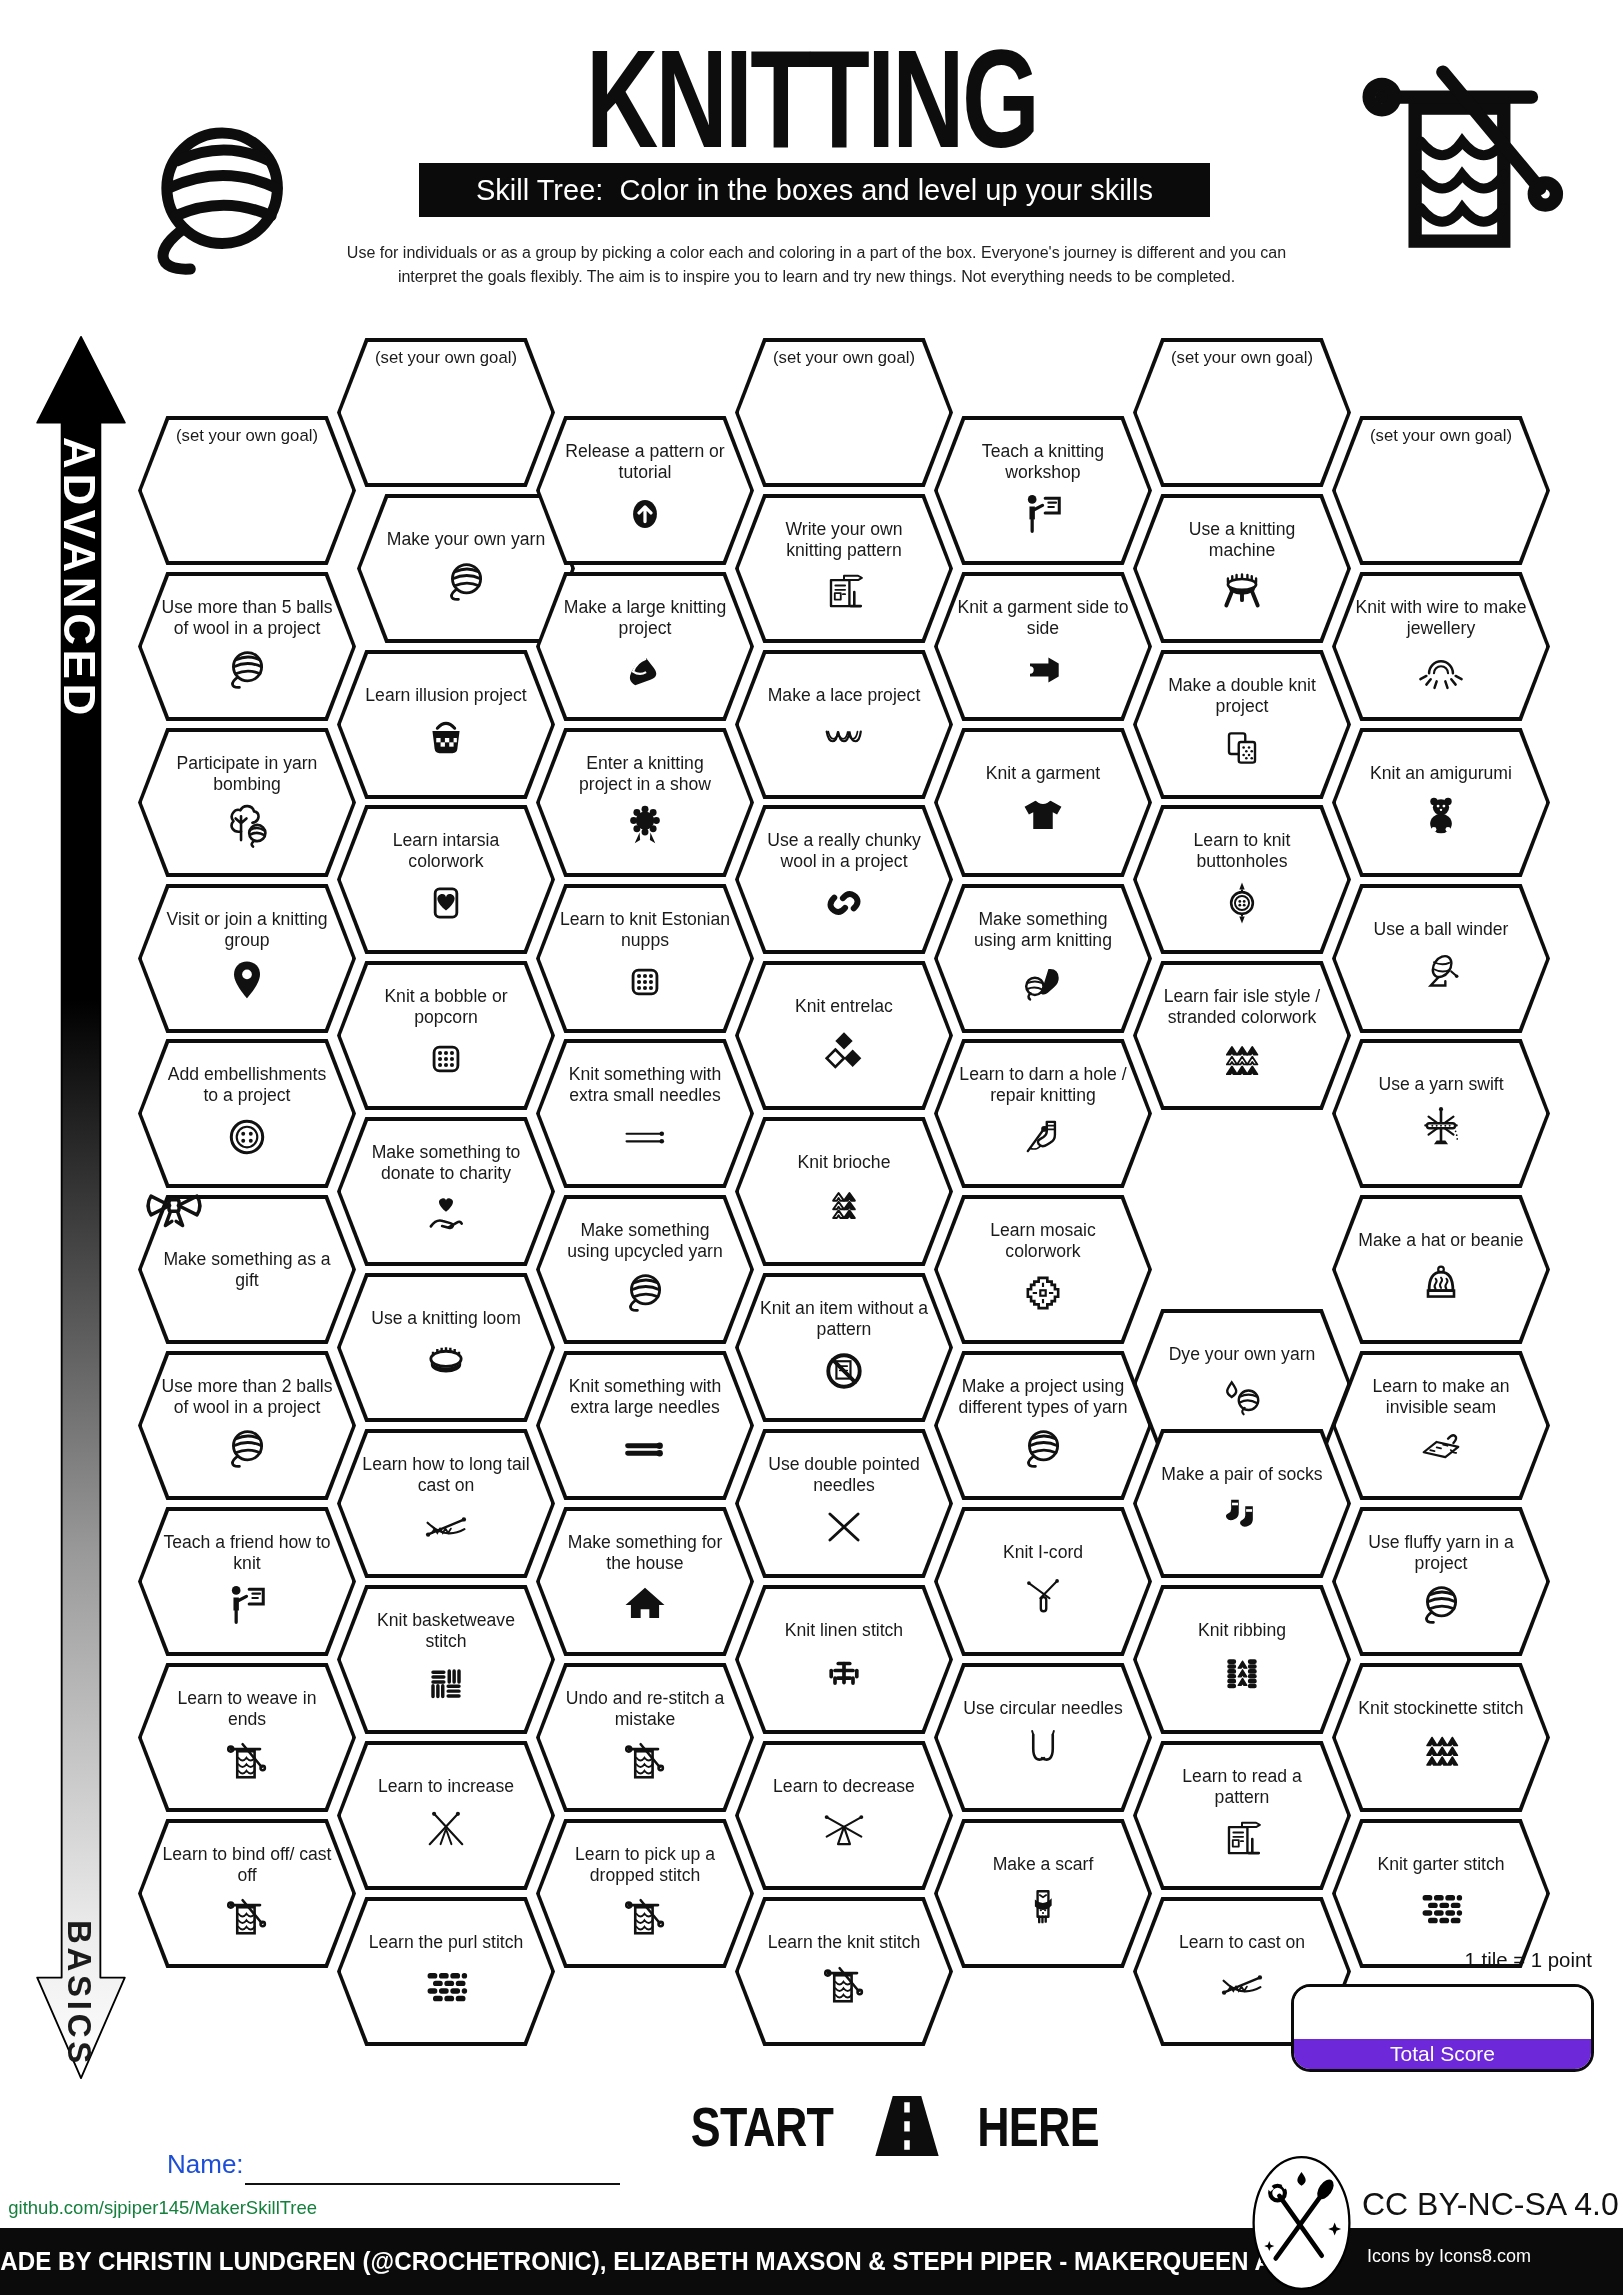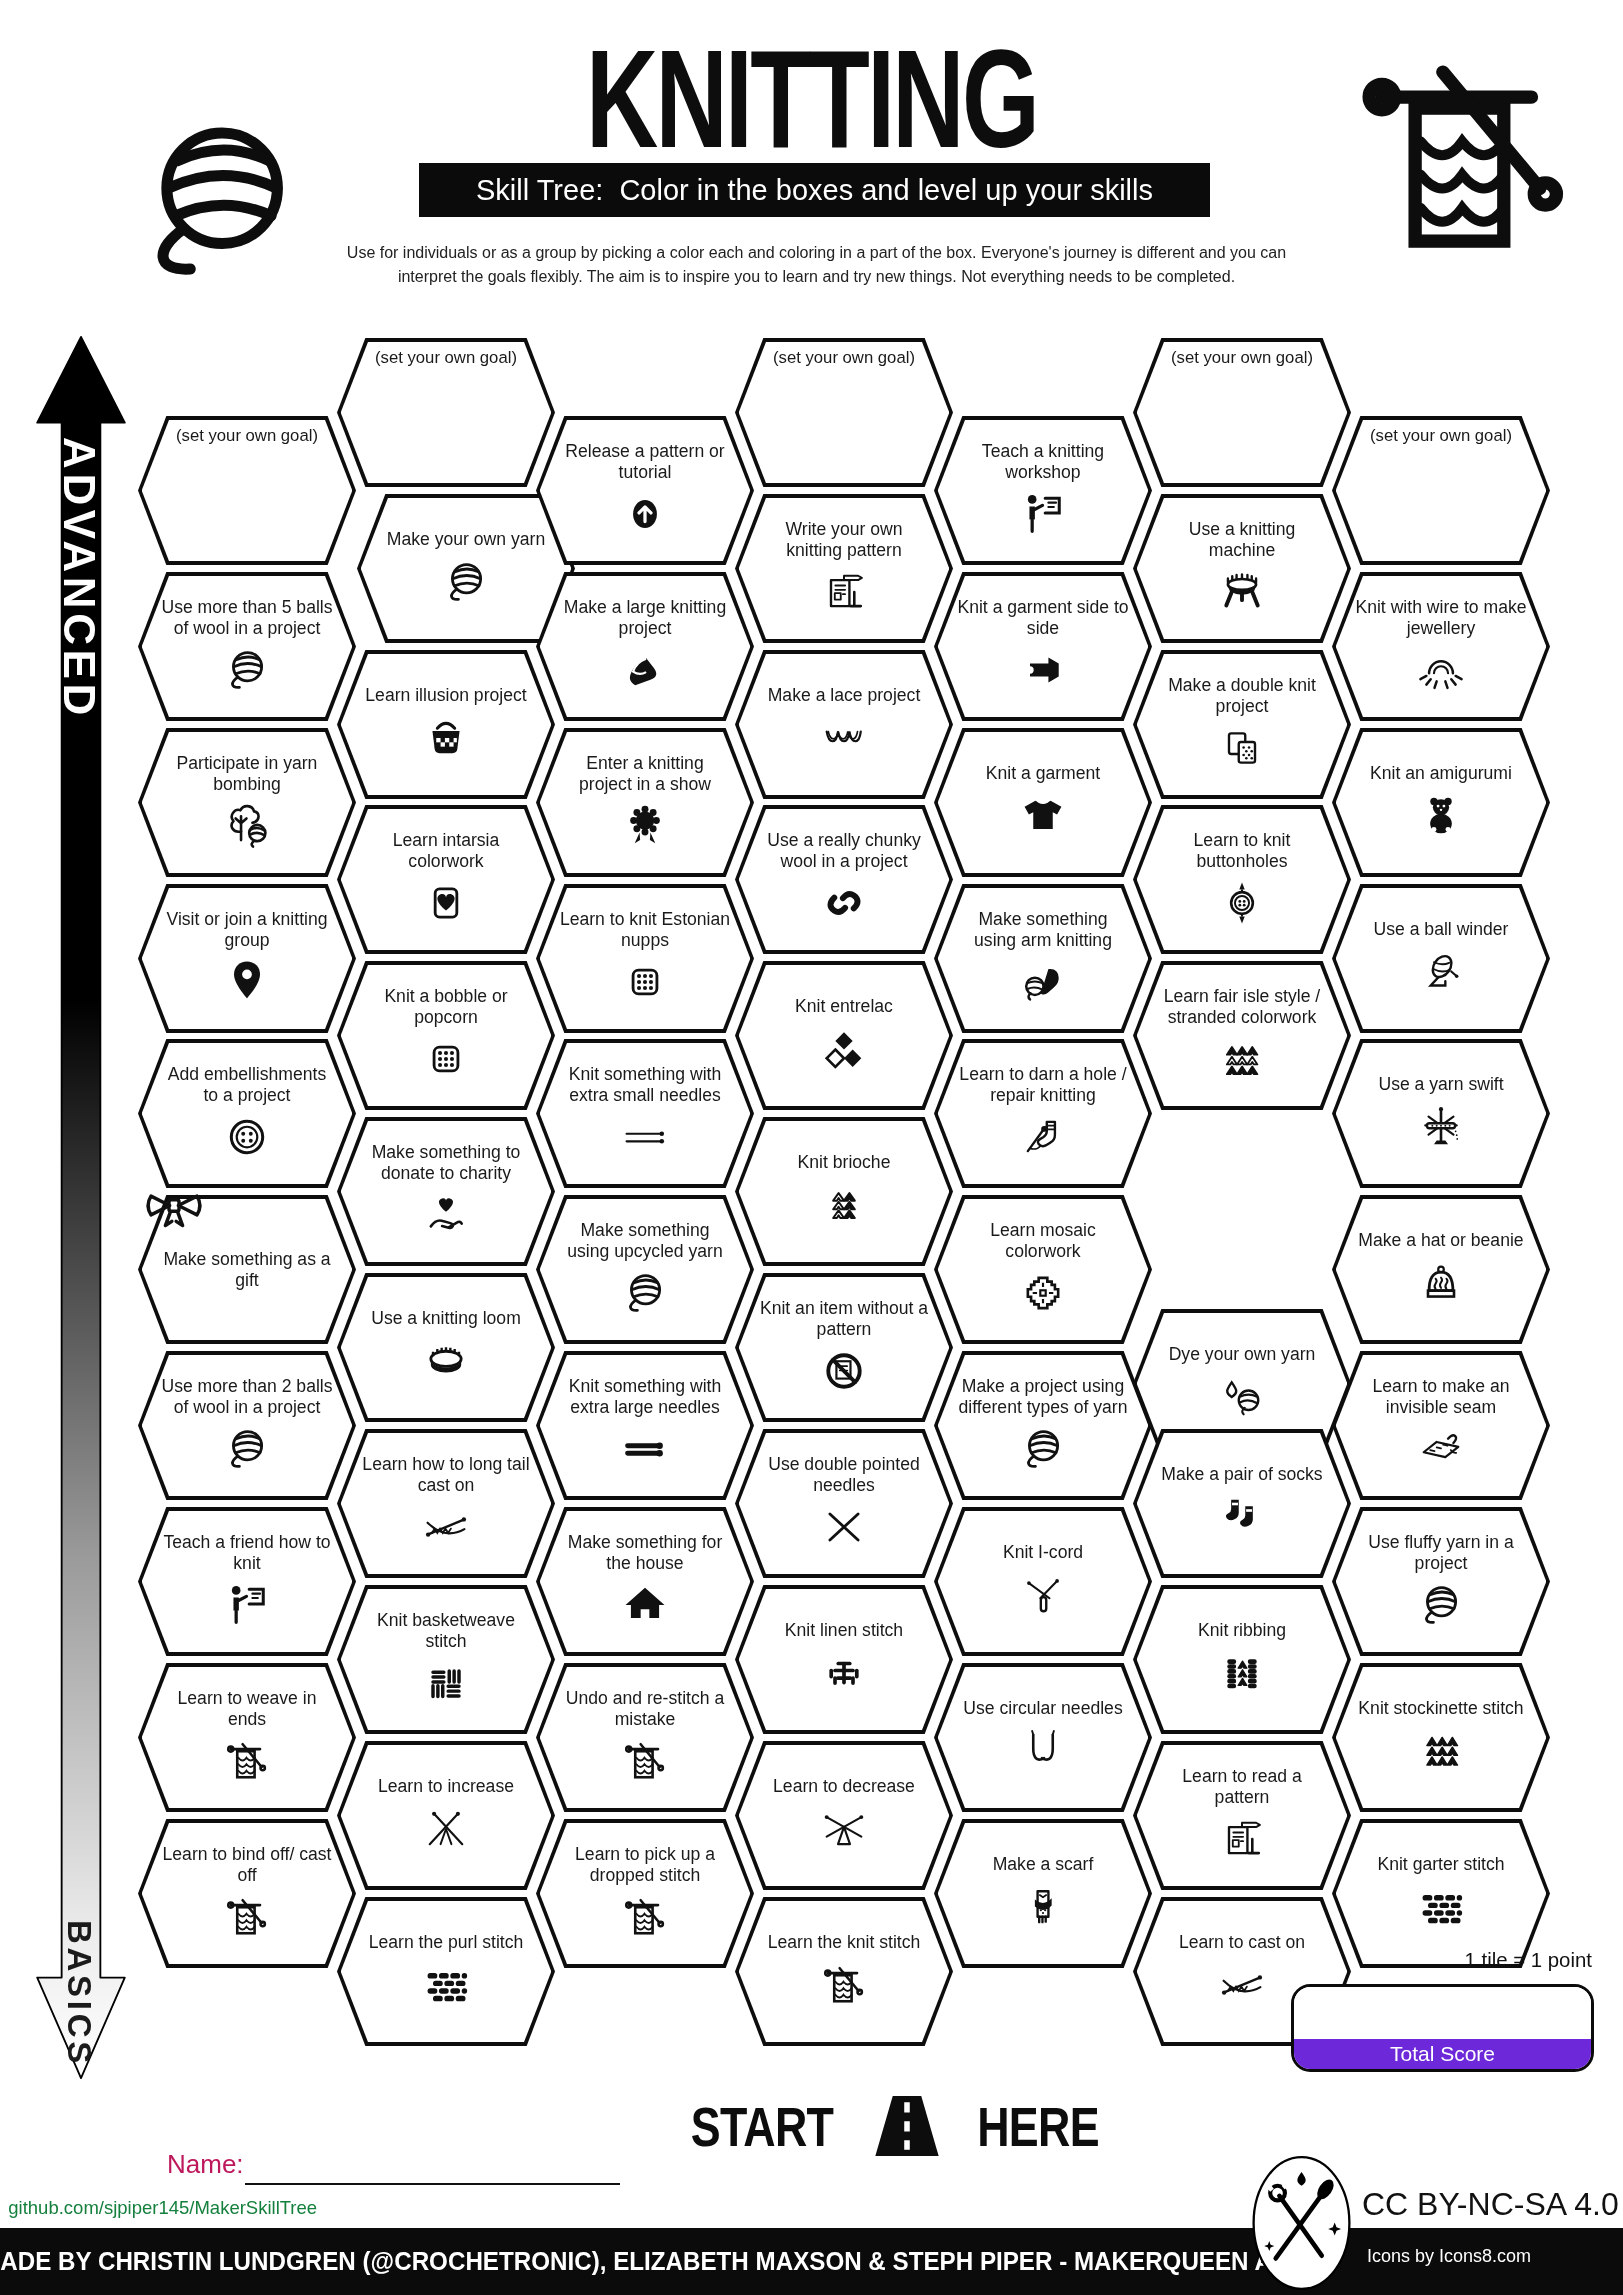--- a/index.html
+++ b/index.html
@@ -37,21 +37,21 @@
   .hex-icon svg{width:100%;height:100%;color:#111;}
   .goal .inner{justify-content:flex-start;padding-top:6.5px;}
   .goal .hex-label{font-size:16.7px;}
   .bow-float{position:absolute;left:-8.3px;top:-24px;width:88px;height:69px;z-index:3;}
   .bow-float svg{width:100%;height:100%;color:#111;}
   
   .start-here{position:absolute;left:673px;top:2091px;display:flex;align-items:center;gap:17.6px;}
   .start-word,.here-word{font-size:56px;font-weight:bold;letter-spacing:-0.9px;display:inline-block;
         transform:scaleX(.8);color:#0d0d0d;}
   .road-icon{width:76px;height:70px;color:#0d0d0d;}
-  .name-label{position:absolute;left:167px;top:2149px;font-size:26px;color:#be185d;}
+  .name-label{position:absolute;left:167px;top:2149px;font-size:26px;color:#1d4ed8;}
   .name-line{position:absolute;left:245px;top:2183px;width:375px;height:2.3px;background:#111;}
   .tile-note{position:absolute;left:1291px;top:1949px;width:301px;text-align:right;font-size:20.4px;}
   .score-box{position:absolute;left:1291px;top:1984px;width:303px;height:88px;border:3.7px solid #0b0b0b;
         border-radius:19.4px;background:#fff;box-sizing:border-box;overflow:hidden;
         display:flex;flex-direction:column;justify-content:flex-end;}
   .score-blank{flex:1;background:#fff;}
   .score-bottom{height:30.5px;background:#6d28d9;color:#fff;display:flex;align-items:center;
         justify-content:center;font-size:21px;}
   
   .github-link{position:absolute;left:8.3px;top:2197px;font-size:18.5px;color:#15803d;z-index:4;}

